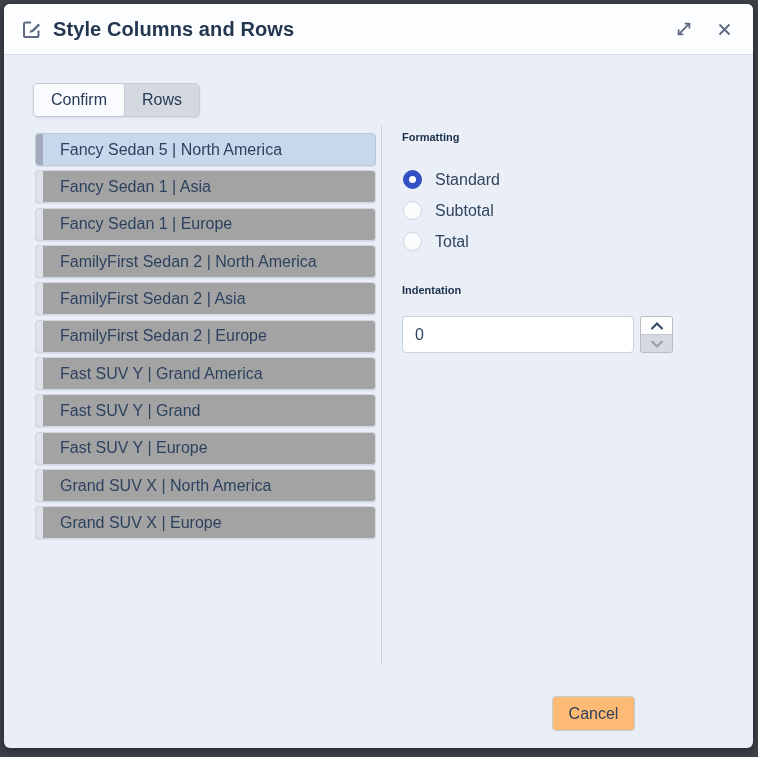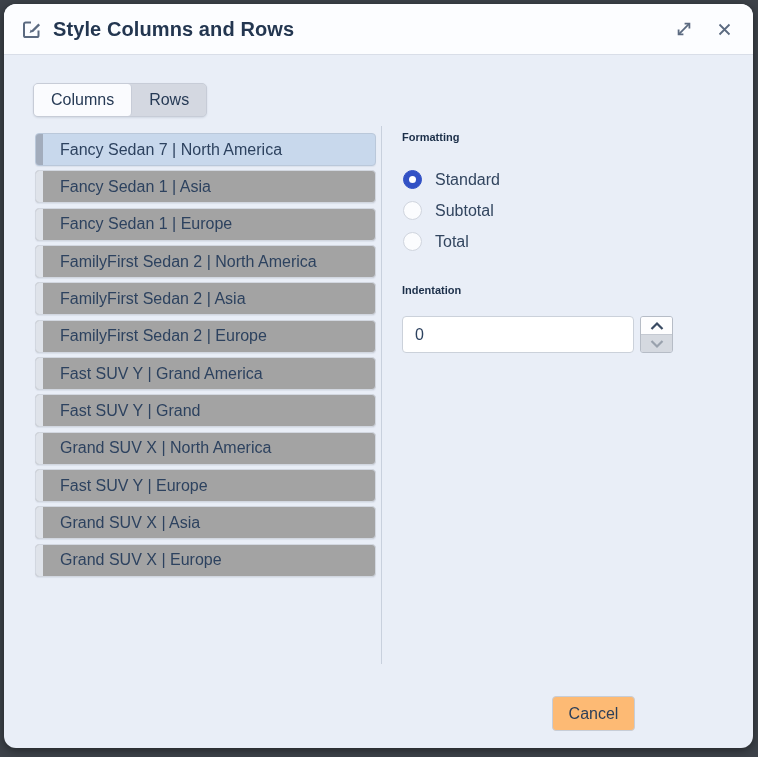--- a/index.html
+++ b/index.html
@@ -3,21 +3,21 @@
 <meta charset="utf-8">
 <style>
   * { margin: 0; padding: 0; box-sizing: border-box; }
   html, body {
     width: 758px; height: 757px; overflow: hidden;
     font-family: "Liberation Sans", "DejaVu Sans", sans-serif;
     background: #3d4249;
   }
   .dialog {
     position: absolute; left: 4px; top: 4px; width: 749px; height: 744px;
-    background: #e9eef7; border-radius: 12px; overflow: hidden;
+    background: #e9eef7; border-radius: 6px; overflow: hidden;
     box-shadow: 0 2px 10px rgba(0,0,0,0.45);
   }
   
   .dlg-header {
     position: absolute; left: 0; top: 0; right: 0; height: 51px;
     background: #fcfdff; border-bottom: 1px solid #d9dee8;
     display: flex; align-items: center; padding: 0 20px 0 17px;
   }
   .hdr-icon { display: inline-flex; color: #5b6a80; }
   .dlg-title {
@@ -123,28 +123,28 @@
       </svg>
     </span>
     <span class="hdr-btn">
       <svg width="17" height="17" viewBox="0 0 17 17" fill="none">
         <path d="M3.5 3.5 L13.5 13.5 M13.5 3.5 L3.5 13.5" stroke="#5b6a80" stroke-width="1.8"></path>
       </svg>
     </span>
   </div>
 
   <div class="tab-group">
-      <div class="tab active">Columns</div>
+      <div class="tab active">Confirm</div>
       <div class="tab">Rows</div>
     </div>
 
   <div class="row-list">
       <div class="list-item selected">
         <span class="handle"></span>
-        <span class="item-label">Fancy Sedan 7 | North America</span>
+        <span class="item-label">Fancy Sedan 5 | North America</span>
       </div>
       <div class="list-item">
         <span class="handle"></span>
         <span class="item-label">Fancy Sedan 1 | Asia</span>
       </div>
       <div class="list-item">
         <span class="handle"></span>
         <span class="item-label">Fancy Sedan 1 | Europe</span>
       </div>
       <div class="list-item">
@@ -162,29 +162,25 @@
       <div class="list-item">
         <span class="handle"></span>
         <span class="item-label">Fast SUV Y | Grand America</span>
       </div>
       <div class="list-item">
         <span class="handle"></span>
         <span class="item-label">Fast SUV Y | Grand</span>
       </div>
       <div class="list-item">
         <span class="handle"></span>
+        <span class="item-label">Fast SUV Y | Europe</span>
+      </div>
+      <div class="list-item">
+        <span class="handle"></span>
         <span class="item-label">Grand SUV X | North America</span>
-      </div>
-      <div class="list-item">
-        <span class="handle"></span>
-        <span class="item-label">Fast SUV Y | Europe</span>
-      </div>
-      <div class="list-item">
-        <span class="handle"></span>
-        <span class="item-label">Grand SUV X | Asia</span>
       </div>
       <div class="list-item">
         <span class="handle"></span>
         <span class="item-label">Grand SUV X | Europe</span>
       </div>
     </div>
 
   <div class="v-divider"></div>
 
   <div class="section-heading" id="formatting-heading">Formatting</div>

